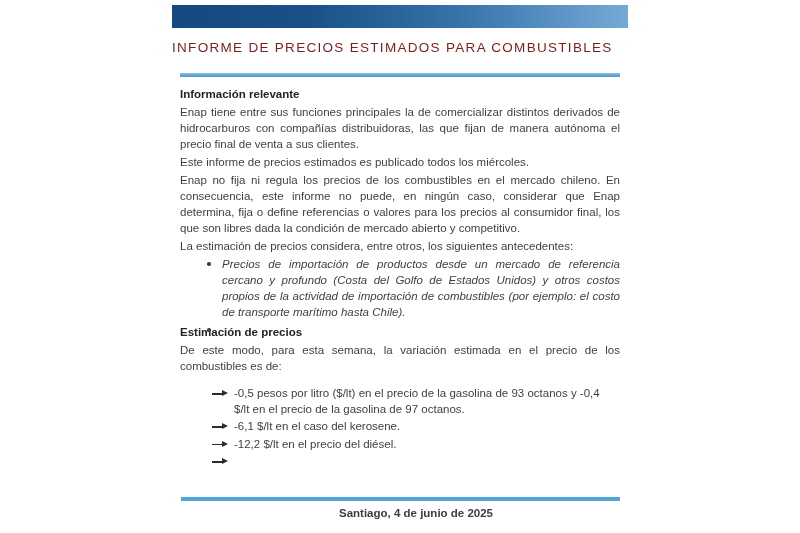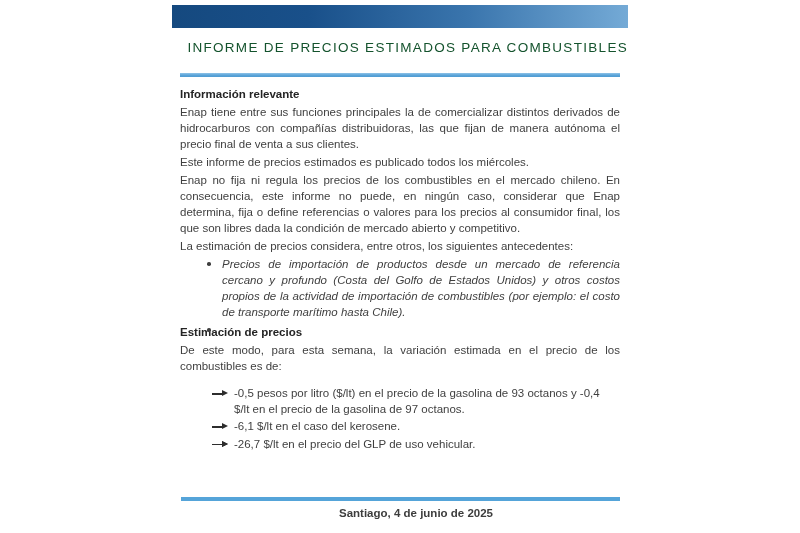--- a/index.html
+++ b/index.html
@@ -4,22 +4,22 @@
 <style>
   * { margin:0; padding:0; box-sizing:border-box; }
   html,body { width:800px; height:533px; background:#ffffff; overflow:hidden;
               font-family:"Liberation Sans", sans-serif; }
   .page { position:relative; width:800px; height:533px; background:#ffffff; }
 
   .top-bar { position:absolute; left:172px; top:5px; width:456px; height:23px;
              background:linear-gradient(90deg,#15497f 0%,#19508a 30%,#3a75ad 65%,#74aad6 100%); }
 
   .report-title { position:absolute; left:172px; top:40px; width:456px;
-                  text-align:right; font-size:13.5px; letter-spacing:1.3px;
-                  color:#14532d; white-space:nowrap; }
+                  text-align:left; font-size:13.5px; letter-spacing:1.3px;
+                  color:#7f1d1d; white-space:nowrap; }
 
   .title-rule { position:absolute; left:180px; top:73px; width:440px; height:4px;
                 background:linear-gradient(180deg,#8fc3e8 0%,#5aa4d8 55%,#4f9bd2 100%); }
 
   .content { position:absolute; left:180px; top:86px; width:440px;
              font-size:11.5px; line-height:16px; color:#3f3f3f; }
 
   .content h3 { font-size:11.5px; font-weight:bold; color:#242424; margin:0 0 2px; }
   .content p  { margin:0 0 2px; text-align:justify; }
 
@@ -83,24 +83,24 @@
       <li>
         <span class="arrow-icon"></span>
         <span>-0,5 pesos por litro ($/lt) en el precio de la gasolina de 93 octanos y -0,4 $/lt en el precio de la gasolina de 97 octanos.</span>
       </li>
       <li>
         <span class="arrow-icon"></span>
         <span>-6,1 $/lt en el caso del kerosene.</span>
       </li>
       <li>
         <span class="arrow-icon"></span>
+        <span>-12,2 $/lt en el precio del diésel.</span>
       </li>
       <li>
         <span class="arrow-icon"></span>
-        <span>-26,7 $/lt en el precio del GLP de uso vehicular.</span>
       </li>
     </ul>
 
   </div>
 
   <div class="footer-rule"></div>
   <div class="footer-date">Santiago, 4 de junio de 2025</div>
 
 </div>
 

